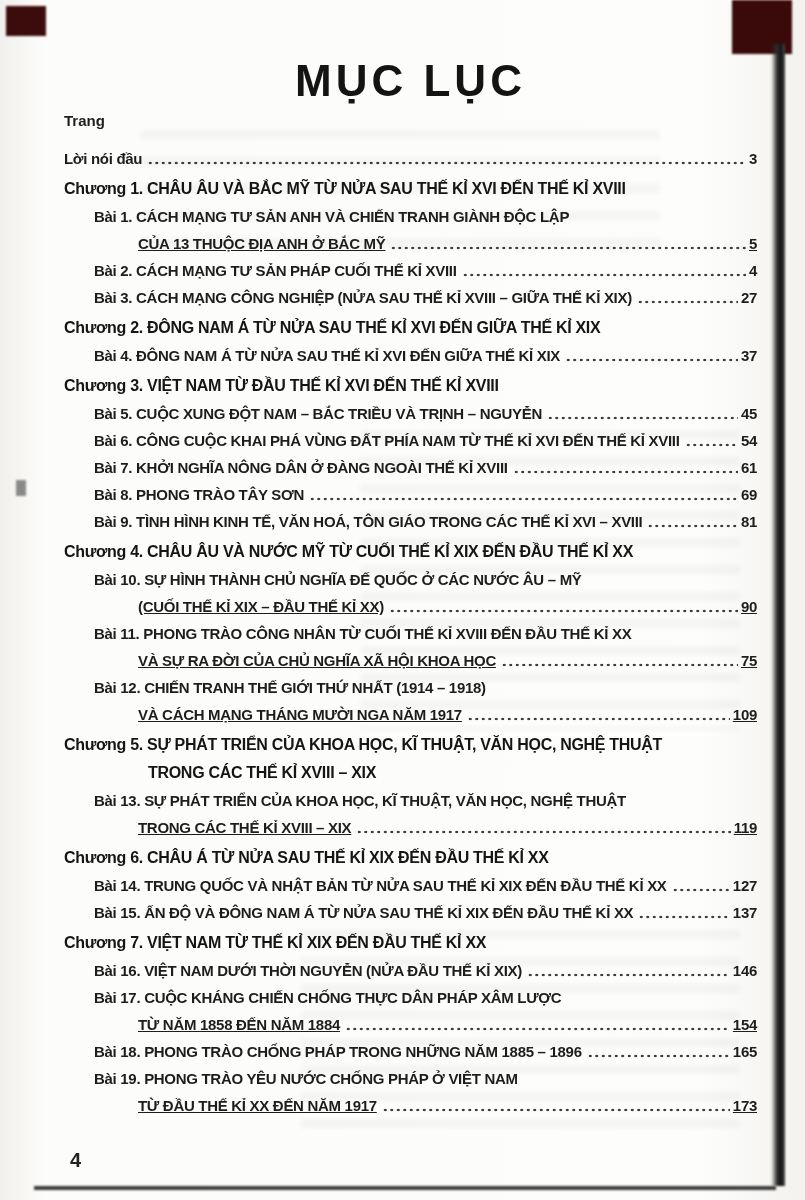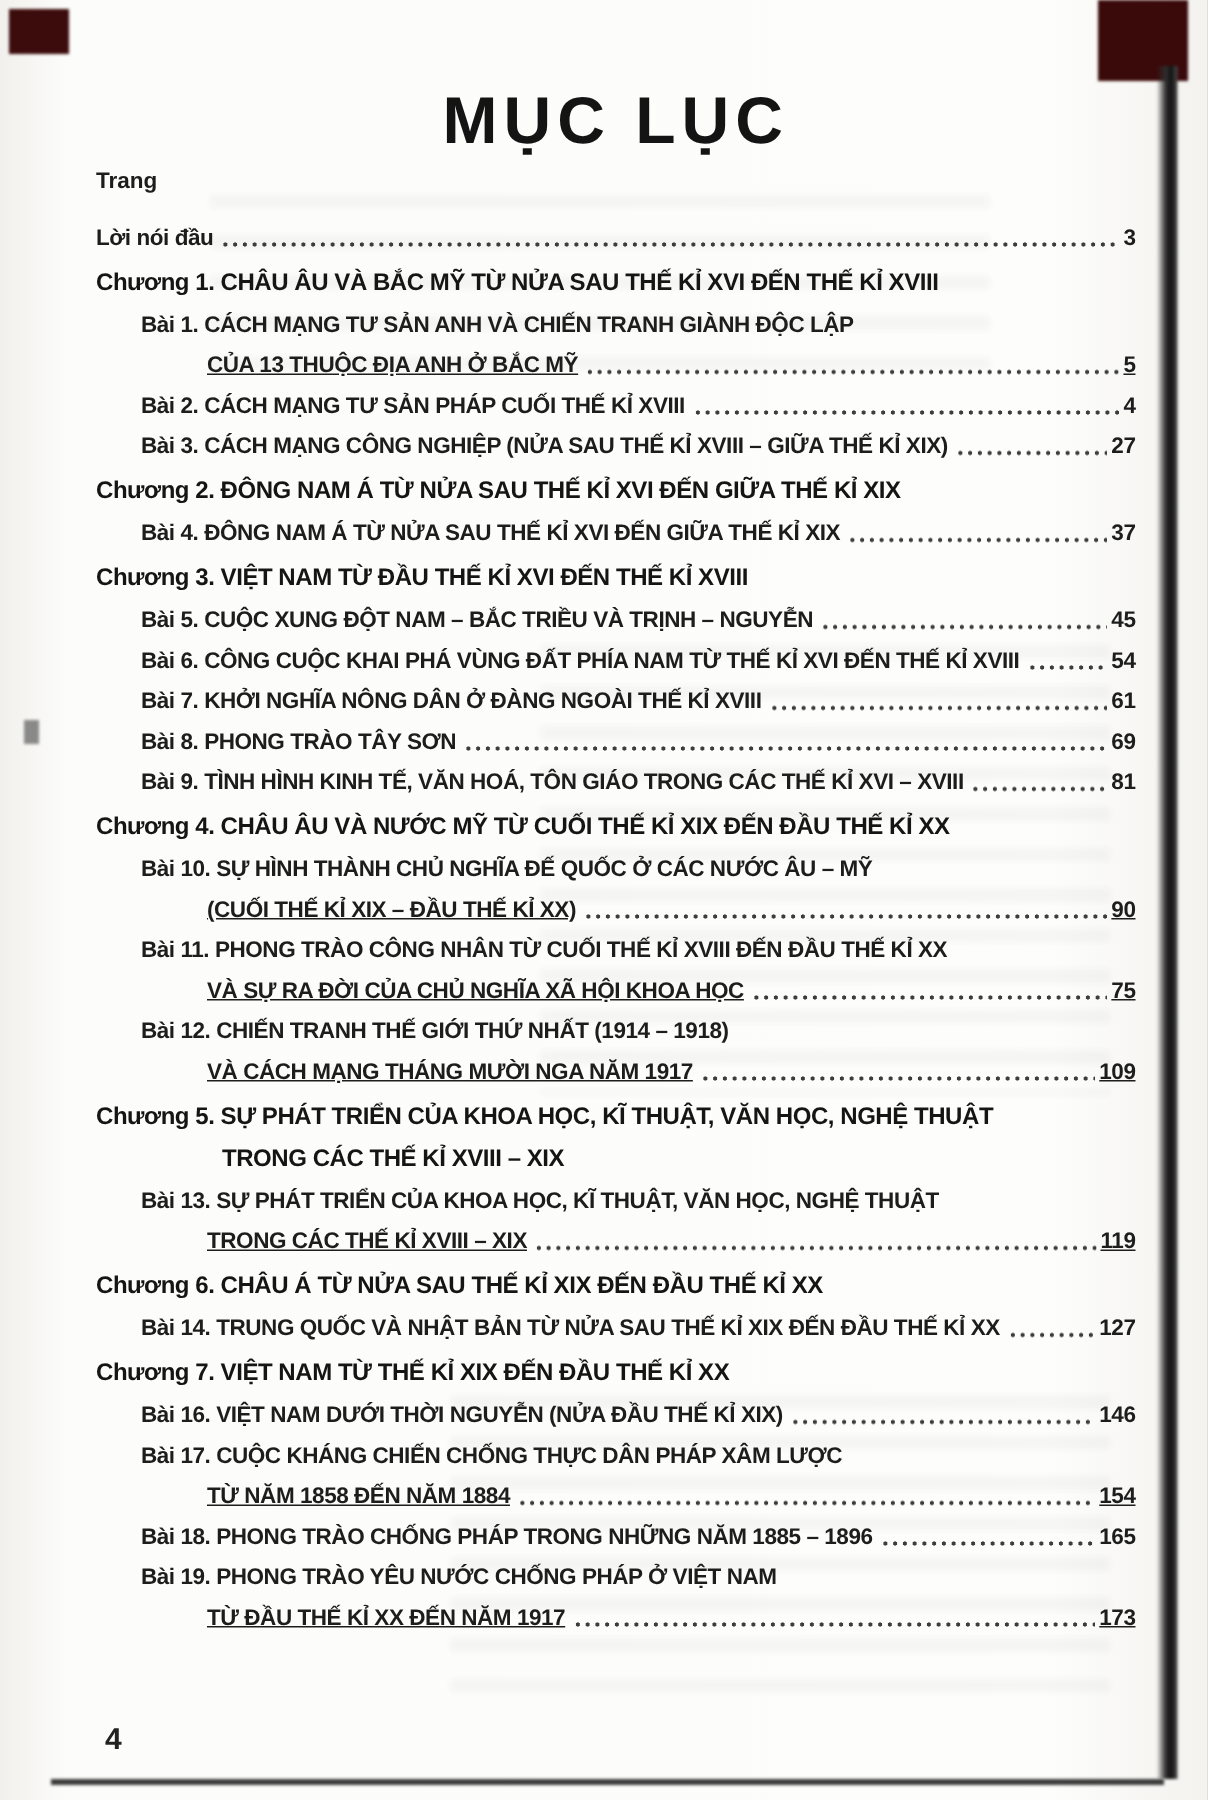--- a/index.html
+++ b/index.html
@@ -242,20 +242,27 @@
             <span class="txt">Chương 6. CHÂU Á TỪ NỬA SAU THẾ KỈ XIX ĐẾN ĐẦU THẾ KỈ XX</span>
           </div>
         </div>
         <div class="entry item lvl1">
           <div class="line">
             <span class="txt">Bài 14. TRUNG QUỐC VÀ NHẬT BẢN TỪ NỬA SAU THẾ KỈ XIX ĐẾN ĐẦU THẾ KỈ XX</span>
             <span class="dots"></span>
             <span class="pg">127</span>
           </div>
         </div>
+        <div class="entry item lvl1">
+          <div class="line">
+            <span class="txt">Bài 15. ẤN ĐỘ VÀ ĐÔNG NAM Á TỪ NỬA SAU THẾ KỈ XIX ĐẾN ĐẦU THẾ KỈ XX</span>
+            <span class="dots"></span>
+            <span class="pg">137</span>
+          </div>
+        </div>
         <div class="entry chapter lvl0">
           <div class="line">
             <span class="txt">Chương 7. VIỆT NAM TỪ THẾ KỈ XIX ĐẾN ĐẦU THẾ KỈ XX</span>
           </div>
         </div>
         <div class="entry item lvl1">
           <div class="line">
             <span class="txt">Bài 16. VIỆT NAM DƯỚI THỜI NGUYỄN (NỬA ĐẦU THẾ KỈ XIX)</span>
             <span class="dots"></span>
             <span class="pg">146</span>

